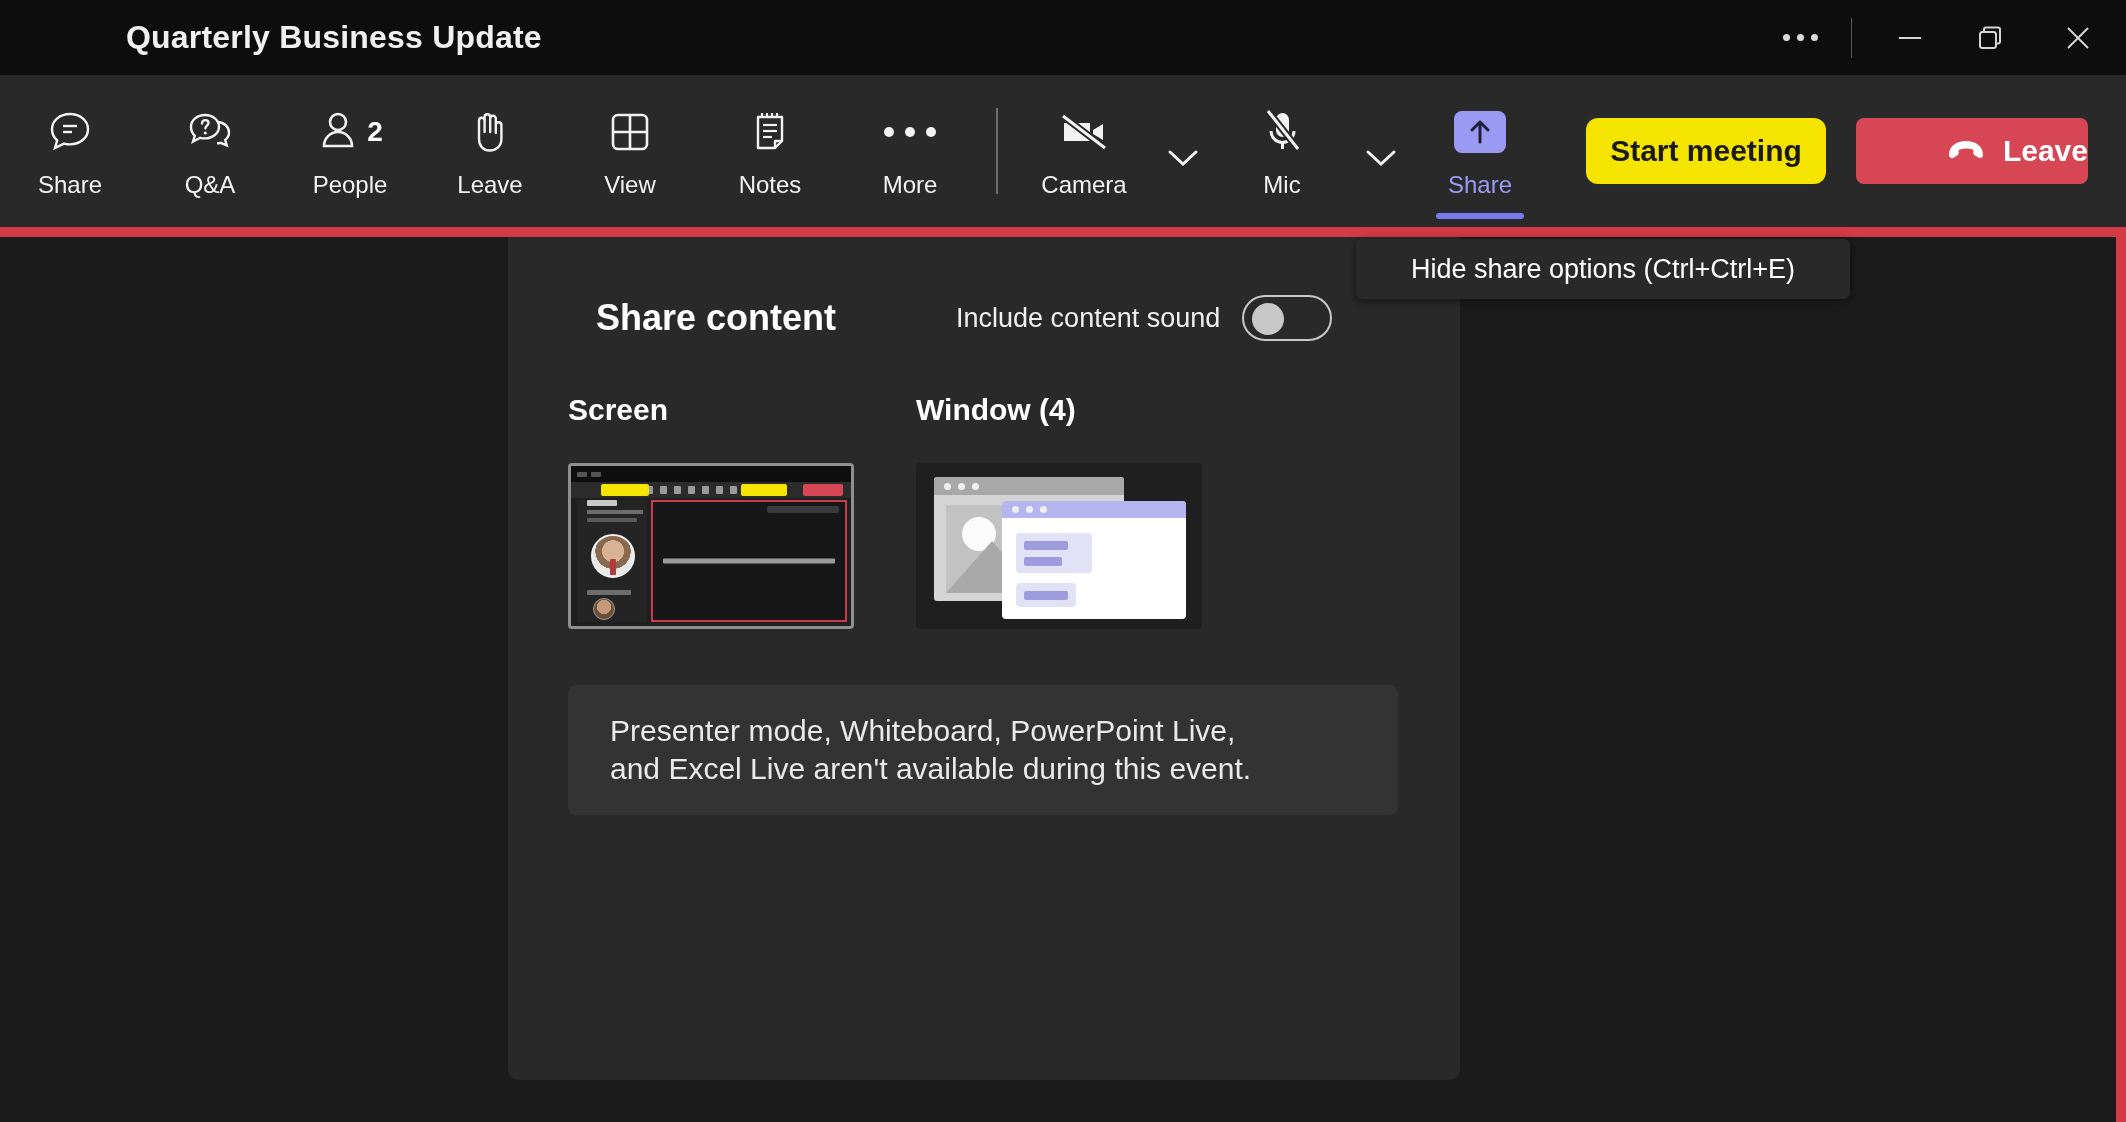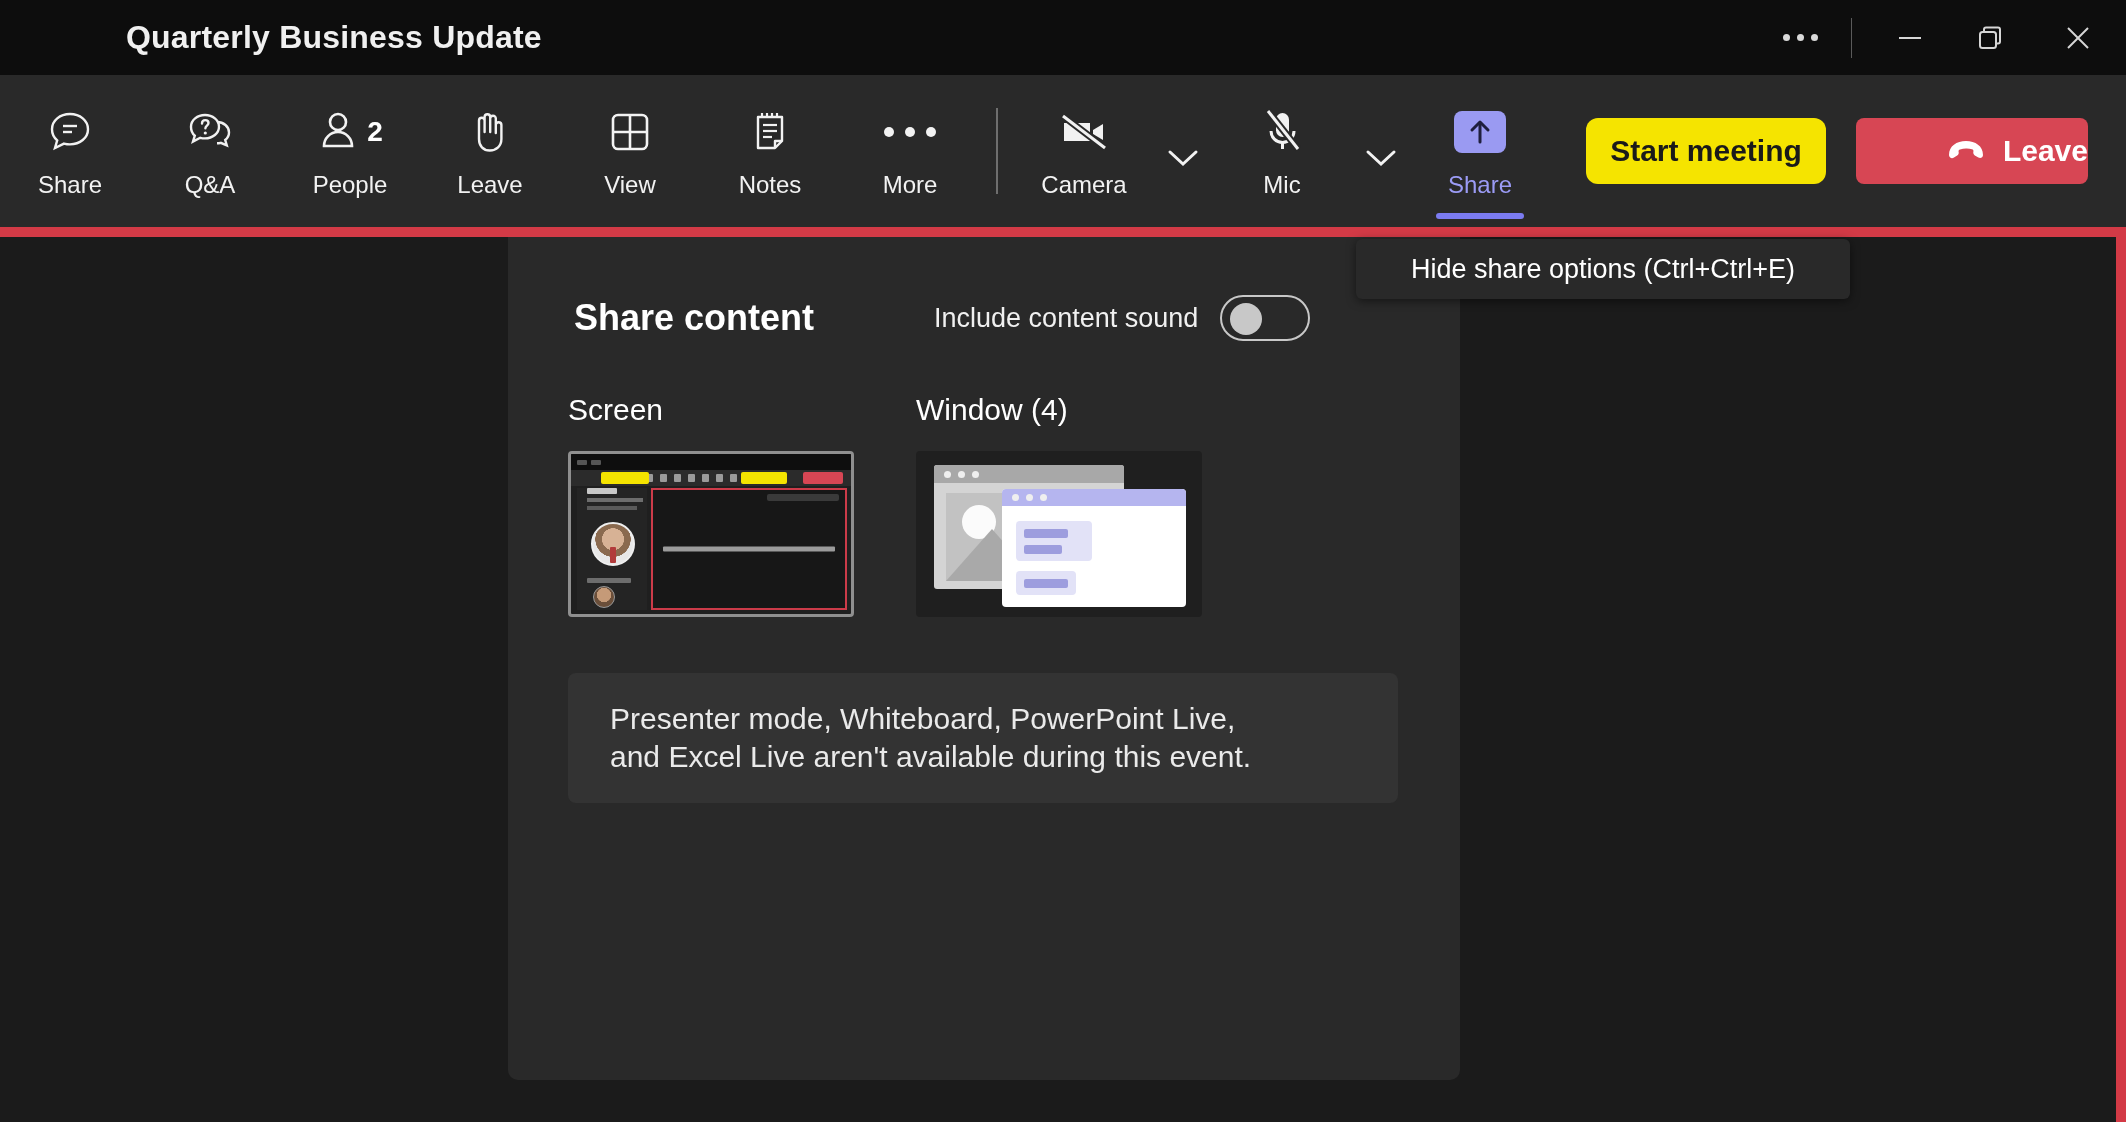--- a/index.html
+++ b/index.html
@@ -122,38 +122,38 @@
   
   .panel {
     position: absolute; top: 237px; left: 508px;
     width: 952px; height: 843px;
     background: #292929;
     border-radius: 0 0 10px 10px;
     z-index: 20;
   }
   .panel-head {
     display: flex; align-items: center;
-    padding: 58px 0 0 66px;
+    padding: 58px 0 0 88px;
   }
   .panel-title { font-size: 36px; font-weight: bold; color: #fff; white-space: nowrap; }
   .sound-label { font-size: 27px; color: #f0f0f0; margin-left: 120px; white-space: nowrap; }
   .toggle {
     width: 90px; height: 46px; border-radius: 23px;
     border: 2px solid #c8c8c8; background: transparent;
     margin-left: 22px; position: relative;
   }
   .toggle .knob {
     position: absolute; top: 6px; left: 8px;
     width: 32px; height: 32px; border-radius: 50%;
     background: #c8c8c8;
   }
 
   .sources { display: flex; padding: 52px 0 0 60px; gap: 62px; }
   .src-col { }
-  .src-title { font-size: 30px; font-weight: normal; color: #fff; margin-bottom: 24px; white-space: nowrap; }
+  .src-title { font-size: 30px; font-weight: bold; color: #fff; margin-bottom: 36px; white-space: nowrap; }
 
   
   .thumb-screen {
     width: 286px; height: 166px;
     border: 3px solid #8f8f8f; border-radius: 4px;
     background: #1f1f1f; overflow: hidden; position: relative;
   }
   .mini-title {
     position: absolute; top: 0; left: 0; width: 100%; height: 16px;
     background: #0e0e0e; display: flex; align-items: center; gap: 4px; padding-left: 6px;

